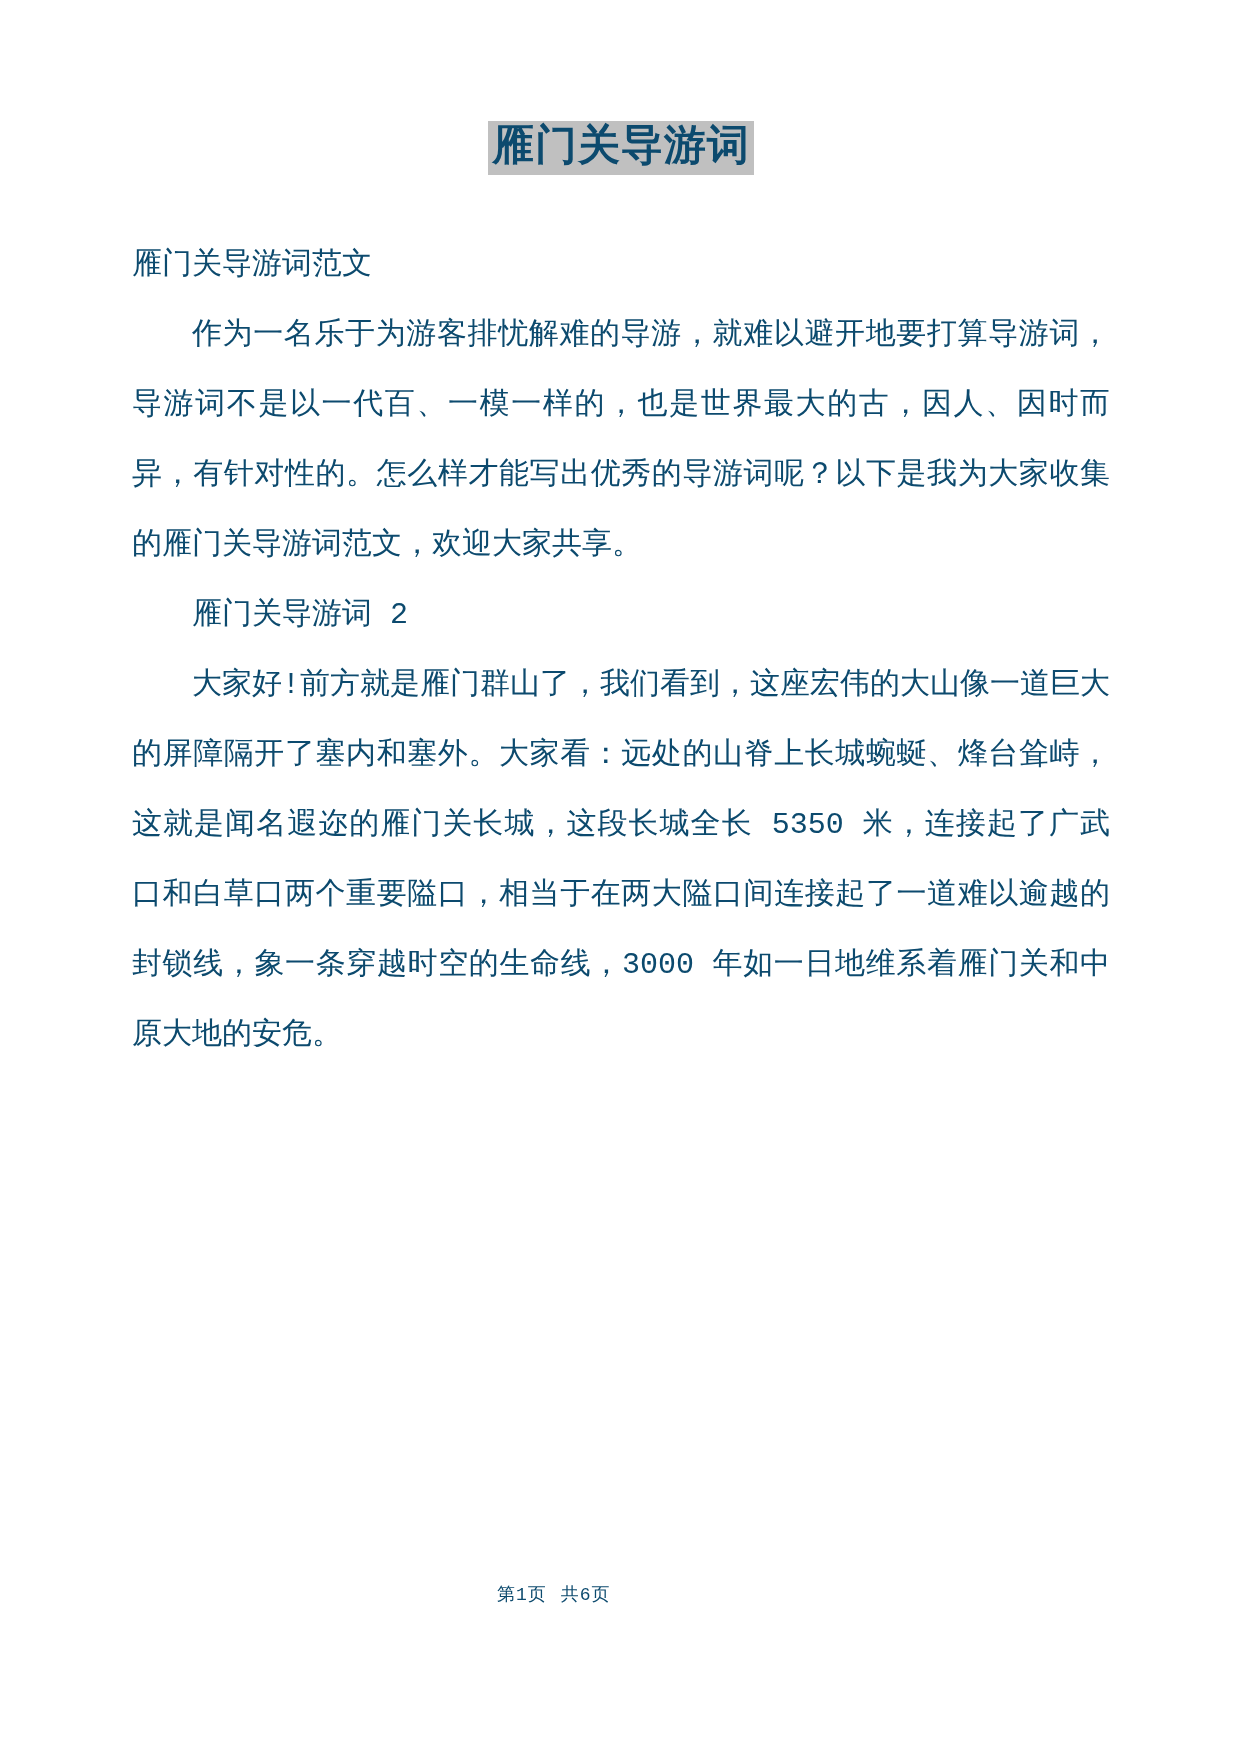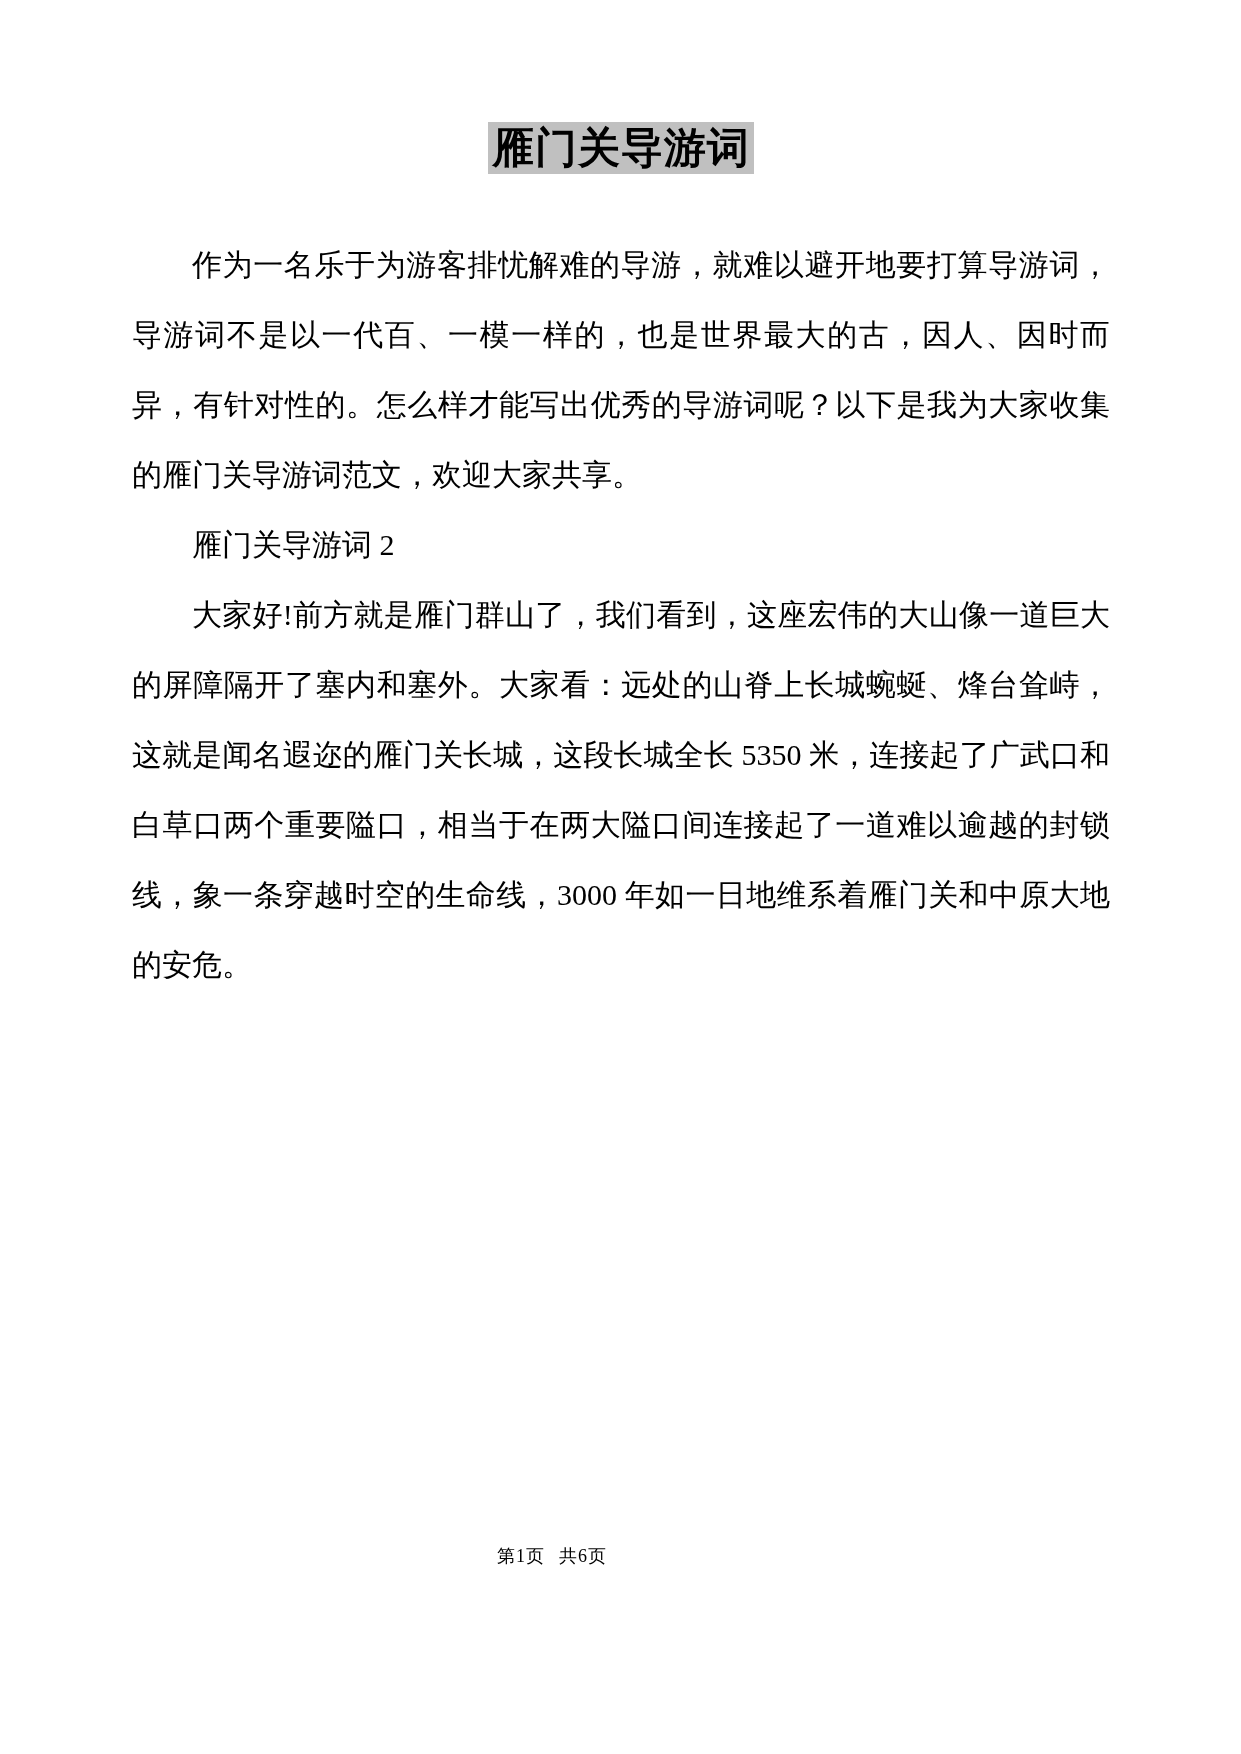--- a/index.html
+++ b/index.html
@@ -6,22 +6,22 @@
     margin: 0;
     padding: 0;
     background: #ffffff;
   }
   .page {
     position: relative;
     width: 1241px;
     height: 1754px;
     background: #ffffff;
     overflow: hidden;
-    font-family: Liberation Serif, serif;
-    color: #000000;
+    font-family: Liberation Mono, monospace;
+    color: #0c4a6e;
   }
   .content {
     position: absolute;
     left: 132px;
     top: 118px;
     width: 978px;
   }
   .doc-title {
     margin: 0 0 52px 0;
     text-align: center;
@@ -41,39 +41,40 @@
     text-align: justify;
     text-justify: inter-character;
     word-break: break-all;
   }
   .para.indent {
     text-indent: 60px;
   }
   .footer {
     position: absolute;
     left: 497px;
-    top: 1544px;
+    top: 1583px;
     font-size: 18px;
     line-height: 24px;
     letter-spacing: 1px;
     white-space: nowrap;
   }
   .footer .gap {
     display: inline-block;
     width: 14px;
   }
 </style>
 </head>
 <body>
 
 <div class="page">
   <div class="content">
 
     <h1 class="doc-title"><span class="hl" style="background: rgb(192, 192, 192);">雁门关导游词</span></h1>
 
+    <p class="para">雁门关导游词范文</p>
 
     <p class="para indent">作为一名乐于为游客排忧解难的导游，就难以避开地要打算导游词，导游词不是以一代百、一模一样的，也是世界最大的古，因人、因时而异，有针对性的。怎么样才能写出优秀的导游词呢？以下是我为大家收集的雁门关导游词范文，欢迎大家共享。</p>
 
     <p class="para indent">雁门关导游词 2</p>
 
     <p class="para indent">大家好!前方就是雁门群山了，我们看到，这座宏伟的大山像一道巨大的屏障隔开了塞内和塞外。大家看：远处的山脊上长城蜿蜒、烽台耸峙，这就是闻名遐迩的雁门关长城，这段长城全长 5350 米，连接起了广武口和白草口两个重要隘口，相当于在两大隘口间连接起了一道难以逾越的封锁线，象一条穿越时空的生命线，3000 年如一日地维系着雁门关和中原大地的安危。</p>
 
 
   </div>
 

